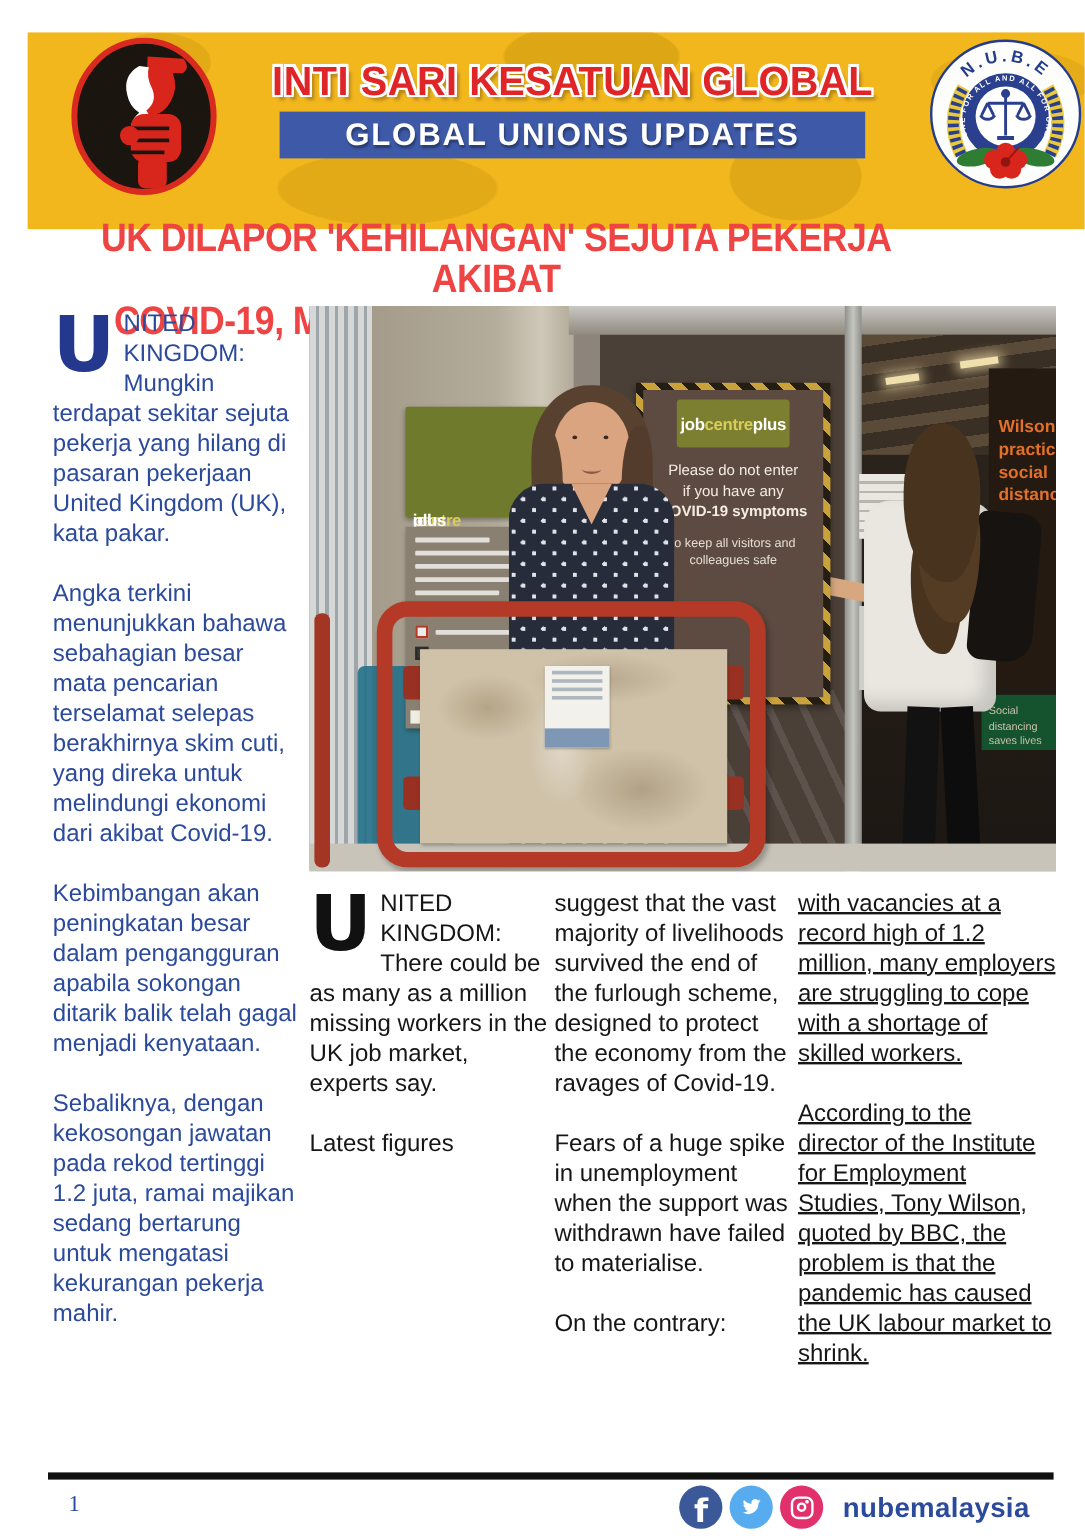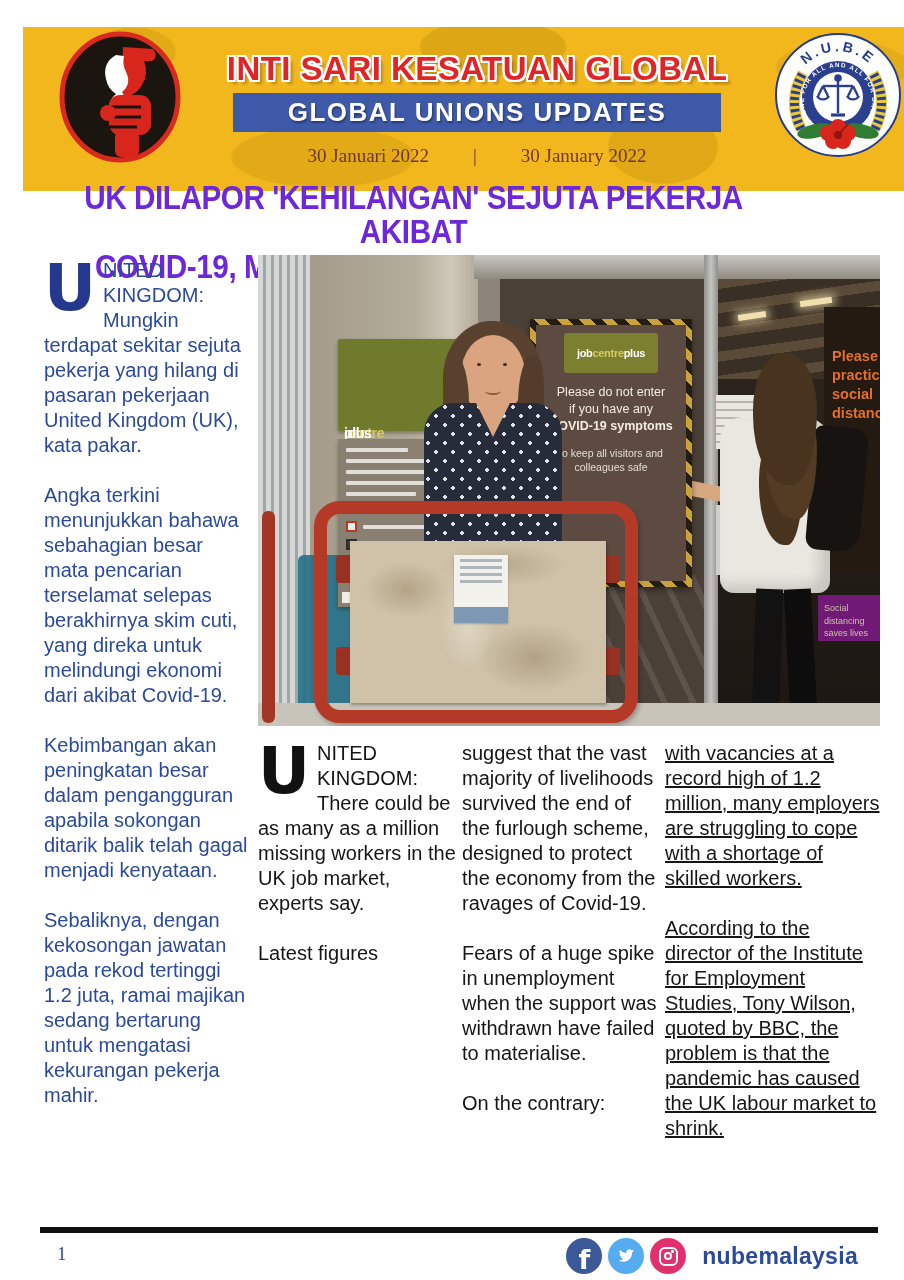--- a/index.html
+++ b/index.html
@@ -24,21 +24,21 @@
     text-shadow:-2px -2px 0 #fff,2px -2px 0 #fff,-2px 2px 0 #fff,2px 2px 0 #fff,0 -2px 0 #fff,0 2px 0 #fff,-2px 0 0 #fff,2px 0 0 #fff,4px 4px 3px rgba(60,40,0,.35); }
   .title-bar { margin-top:5px; background:#3D59A8; color:#fff; font-size:26px; font-weight:bold;
     letter-spacing:1.5px; padding:4px 34px; min-width:488px; text-align:center; white-space:nowrap;
     text-shadow:1px 2px 2px rgba(0,0,0,.35); }
   .dates { margin-top:13px; font-family:"Liberation Serif", serif; font-size:19px; color:#6E372C;
     display:flex; gap:44px; align-items:baseline; }
   .logo-right { width:130px; height:128px; margin:4px 24px 0 0; flex:none; }
 
   
   .headline { position:absolute; left:0; top:181px; width:812px; text-align:center;
-    color:#6d28d9; font-weight:bold; line-height:1.04;padding-left:15px; }
+    color:#ef4444; font-weight:bold; line-height:1.04;padding-left:15px; }
   .headline div { font-size:33px; letter-spacing:-.5px; transform:scaleX(.9); transform-origin:center; }
 
   
   .col { position:absolute; font-size:20px; line-height:25px; }
   .col p { margin-bottom:25px; }
   .blue-text { color:#2B4A9C; }
   .black-text { color:#161616; }
   .col-left { left:44px; top:258px; width:208px; }
   .col-2 { left:258px; top:741px; width:198px; }
   .col-3 { left:462px; top:741px; width:198px; }
@@ -74,39 +74,39 @@
   .ph-door { left:242px; top:24px; width:204px; height:447px; background:#4B4038; }
   .ph-door-glare { left:242px; top:320px; width:204px; height:151px;
     background:repeating-linear-gradient(65deg,rgba(255,255,255,.10) 0 6px,transparent 6px 26px); }
   .ph-covid { left:272px; top:64px; width:162px; height:268px; padding:6px;
     background:repeating-linear-gradient(45deg,#C9A23C 0 8px,#241D12 8px 16px); box-shadow:0 3px 6px rgba(0,0,0,.4); }
   .ph-covid-in { position:relative; width:100%; height:100%; background:#5D4B41; text-align:center;
     color:#F3ECE2; padding-top:8px; }
   .ph-covid-in * { position:static; }
   .covid-chip { display:block; margin:0 auto 12px; width:94px; height:40px; background:#7C7E30; border-radius:3px;
     display:flex; align-items:center; justify-content:center; }
-  .covid-chip .brand { font-size:11px; }
+  .covid-chip .brand { font-size:14px; }
   .cv-l1 { font-size:12.5px; margin-bottom:3px;text-align:center; }
   .cv-l3 { font-size:12.5px; font-weight:bold; margin-bottom:14px; }
   .cv-l4 { font-size:10.5px; opacity:.9; margin-bottom:2px; }
   .ph-mullion { left:446px; top:0; width:14px; height:471px; background:linear-gradient(90deg,#8f8f8b,#c6c6c1,#8f8f8b); }
   .ph-paper1 { left:458px; top:140px; width:44px; height:54px; background:#e9e7e0;
     background-image:repeating-linear-gradient(180deg,transparent 0 6px,#b7b5ae 6px 8px); }
   .ph-paper2 { left:458px; top:250px; width:44px; height:70px; background:#cfcfc9; }
   .ph-interior { left:460px; top:24px; width:162px; height:447px;
     background:linear-gradient(180deg,#30281f 0,#241d16 55%,#1c1713 100%); }
   .ph-ceiling { left:460px; top:24px; width:162px; height:100px;
     background:repeating-linear-gradient(172deg,#5a4a38 0 10px,#3a2f24 10px 24px); }
   .ph-light1 { left:480px; top:58px; width:28px; height:6px; background:#efe0ad; transform:rotate(-8deg);
     box-shadow:0 0 10px 3px rgba(239,224,173,.7); }
   .ph-light2 { left:542px; top:44px; width:32px; height:6px; background:#efe0ad; transform:rotate(-8deg);
     box-shadow:0 0 10px 3px rgba(239,224,173,.7); }
   .ph-rsign { left:566px; top:52px; width:56px; height:264px; background:#241A11; padding:40px 0 0 8px; }
   .ph-rsign div { position:static; color:#E2702A; font-weight:bold; font-size:14.5px; line-height:1.3; }
-  .ph-rsign2 { left:560px; top:340px; width:62px; height:46px; background:#701a75; padding:7px 0 0 6px; }
+  .ph-rsign2 { left:560px; top:324px; width:62px; height:46px; background:#14532d; padding:7px 0 0 6px; }
   .ph-rsign2 div { position:static; color:#CBC1AE; font-size:9px; line-height:1.4; }
   
   .w2-arm { left:382px; top:234px; width:186px; height:15px; background:#D7A77F; transform:rotate(11deg); border-radius:8px; }
   .w2-hair { left:495px; top:98px; width:64px; height:132px; background:#48331F;
     border-radius:50% 50% 42% 58% / 45% 45% 60% 55%;
     box-shadow:6px 40px 0 -6px #533b24, -4px 70px 0 -10px #48331F; }
   .w2-tee { left:462px; top:162px; width:110px; height:176px; background:#E9E7E0;
     border-radius:22px 26px 12px 14px; box-shadow:inset -10px -8px 14px rgba(0,0,0,.15); }
   .w2-bag { left:552px; top:172px; width:54px; height:124px; background:#171310; border-radius:8px 16px 22px 12px;
     transform:rotate(5deg); }
@@ -174,25 +174,20 @@
         <path d="M57 24 Q43 32 47 48 Q49 58 57 63 Q47 71 51 85 Q54 96 63 101 Q56 87 63 77 Q69 69 63 61 Q73 53 67 41 Q63 33 65 25 Z" fill="#FFFFFF"></path>
         <rect x="50" y="64" width="42" height="40" rx="11" fill="#D8261C"></rect>
         <rect x="56" y="100" width="24" height="26" rx="6" fill="#D8261C"></rect>
         <path d="M50 76 H82 M50 86 H82 M50 96 H78" stroke="#1B1510" stroke-width="3" fill="none"></path>
         <circle cx="49" cy="82" r="8" fill="#D8261C"></circle>
       </svg>
     </div>
     <div class="header-center">
       <div class="title-red">INTI SARI KESATUAN GLOBAL</div>
       <div class="title-bar"><span>GLOBAL UNIONS UPDATES</span></div>
-      <div class="dates">
-        <span>30 Januari 2022</span>
-        <span>|</span>
-        <span>30 January 2022</span>
-      </div>
     </div>
     <div class="logo-right">
       <svg viewBox="0 0 130 128" width="130" height="128">
         <defs>
           <path id="arcTop" d="M22 52 A45 45 0 0 1 108 52" fill="none"></path>
           <path id="arcMotto" d="M39 92 A34 34 0 1 1 91 92" fill="none"></path>
           <path id="wheatL" d="M28 98 Q14 70 30 42" fill="none"></path>
           <path id="wheatR" d="M102 98 Q116 70 100 42" fill="none"></path>
         </defs>
         <ellipse cx="65" cy="64" rx="62" ry="61" fill="#FDFDFB" stroke="#233D8C" stroke-width="2"></ellipse>
@@ -281,21 +276,21 @@
           <span class="hbar" style="width:52px;margin:0"></span>
         </div>
       <span class="hstrip"></span>
     </div>
     <div class="ph-dgreen"></div>
     <div class="ph-door-glare"></div>
     <div class="ph-mullion"></div>
     <div class="ph-paper1"></div>
     <div class="ph-paper2"></div>
     <div class="ph-rsign">
-      <div>Please</div>
+      <div>Wilson</div>
       <div>practice</div>
       <div>social</div>
       <div>distancing</div>
     </div>
     <div class="ph-rsign2">
       <div>Social distancing</div>
       <div>saves lives</div>
     </div>
 
     <div class="w2-arm"></div>

